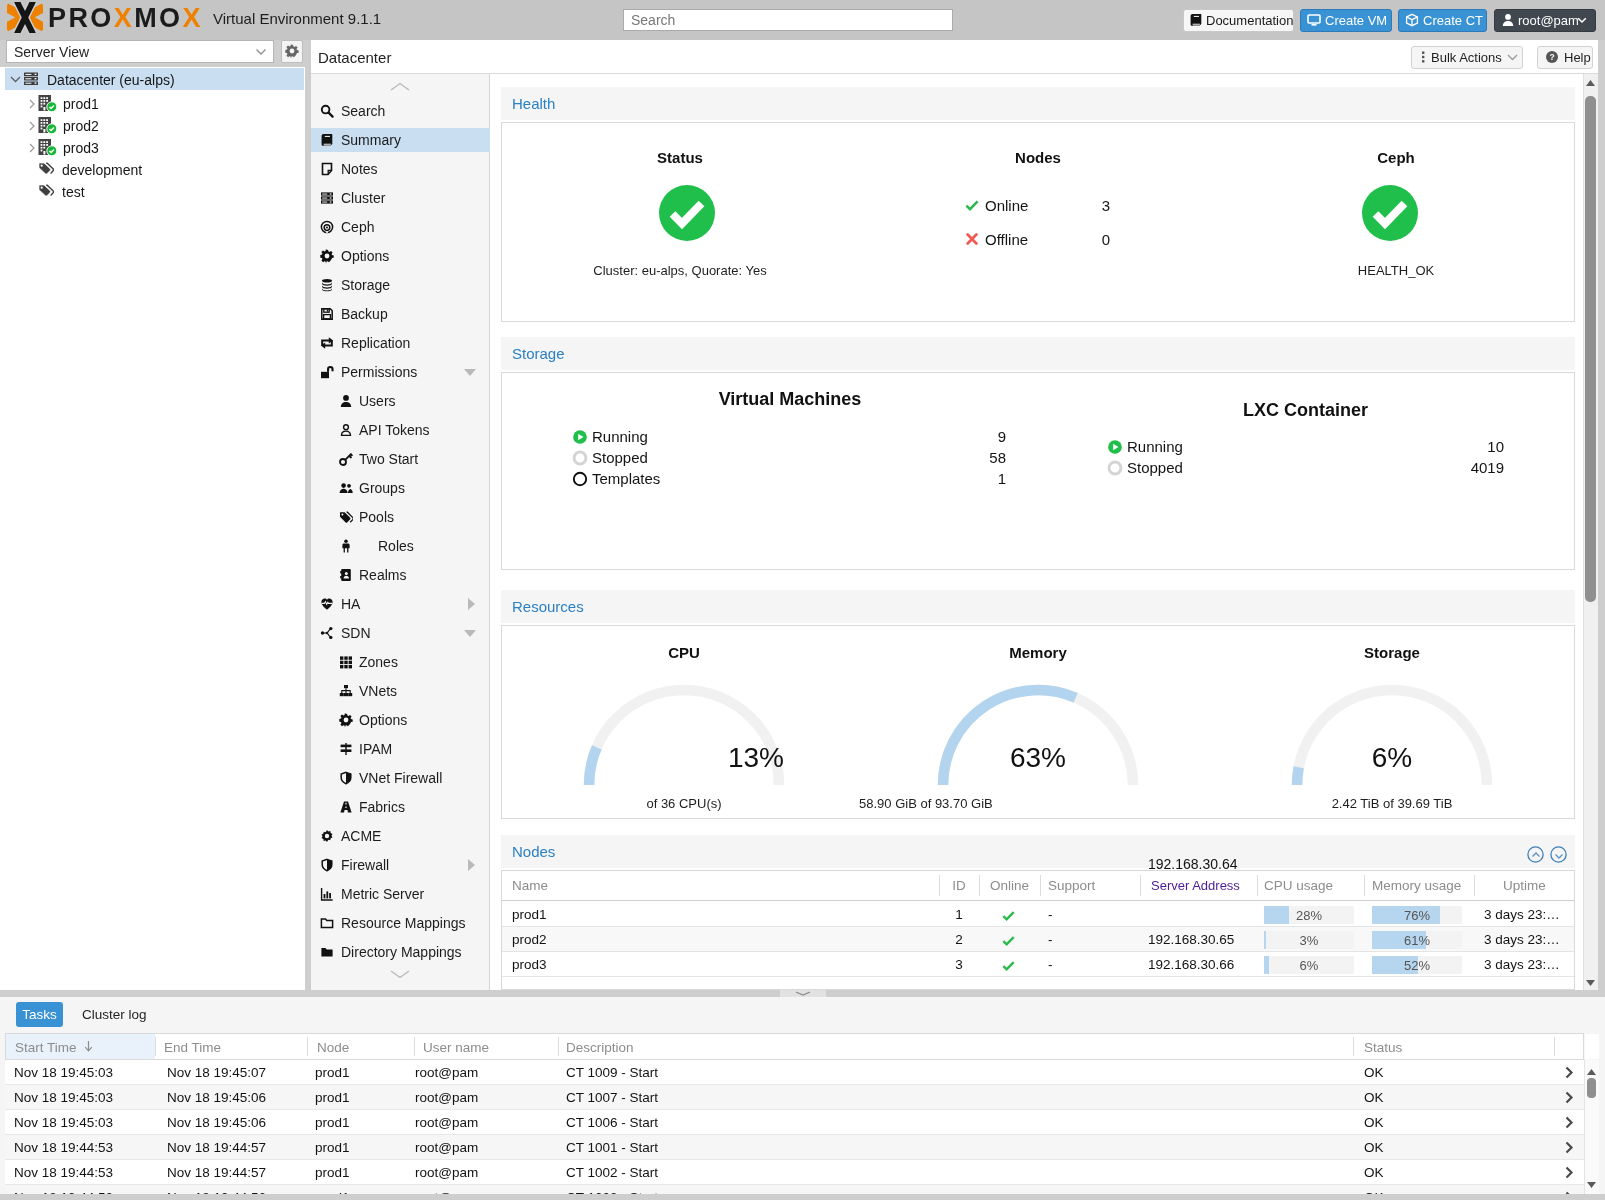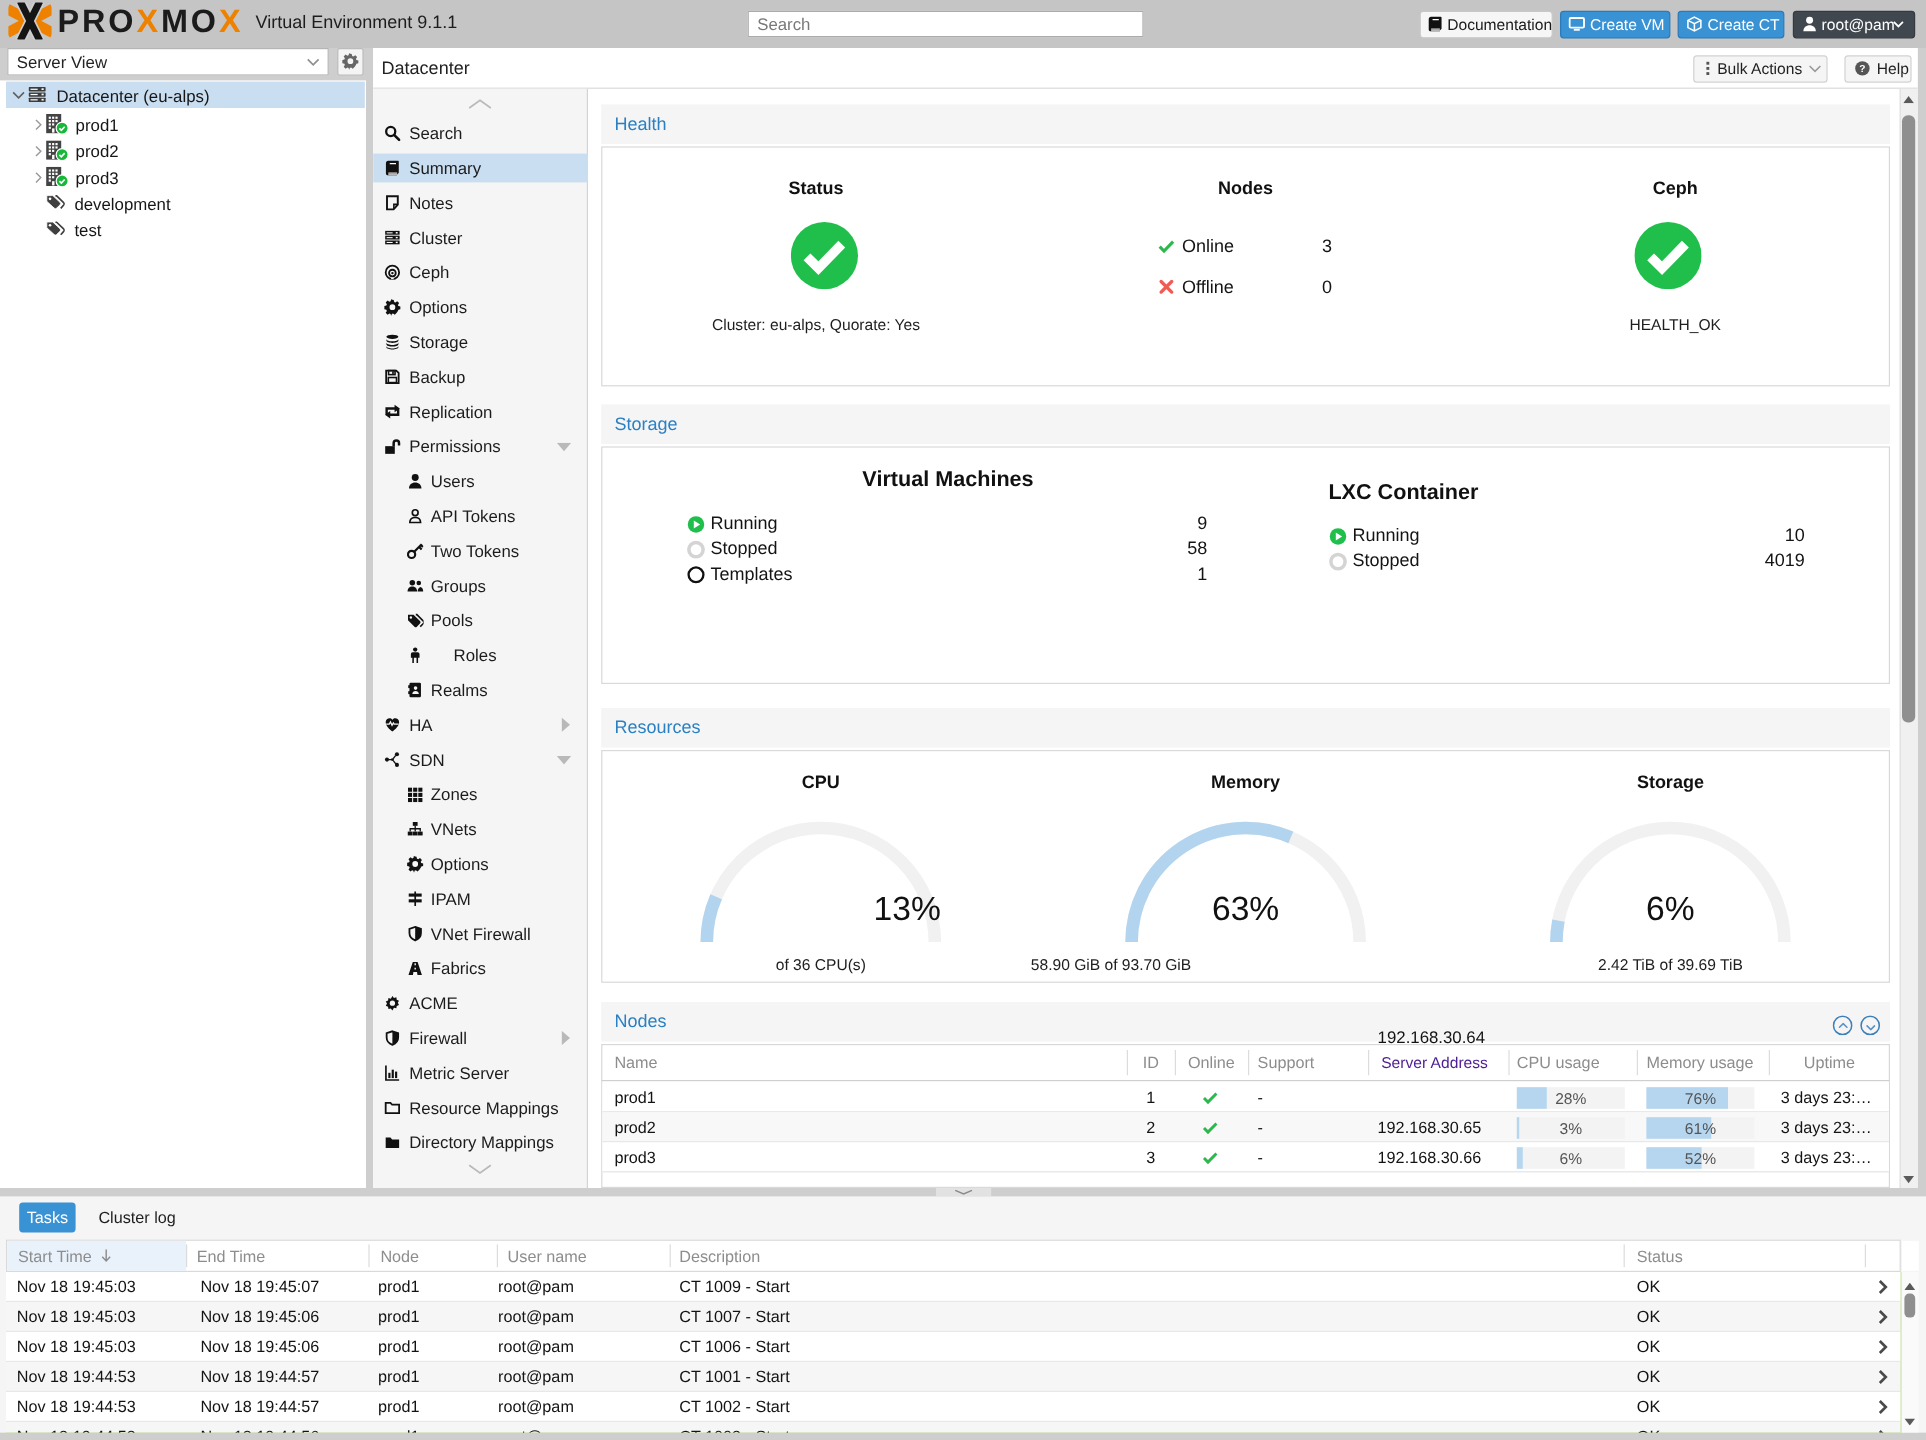--- a/index.html
+++ b/index.html
@@ -260,21 +260,21 @@
 <div style="position:absolute;left:339px;top:423px;width:14px;height:14px"><svg width="14" height="14" viewBox="0 0 14 14">
       <circle cx="7" cy="4.2" r="2.4" fill="none" stroke="#111" stroke-width="1.4"></circle>
       <path fill="none" stroke="#111" stroke-width="1.4" d="M2.5 12.4c0-2.7 2-4.3 4.5-4.3s4.5 1.6 4.5 4.3z"></path>
     </svg></div>
 <div class="tx" style="left:359px;top:422px;font-size:14px;color:#1c1c1c">API Tokens</div>
 <div style="position:absolute;left:339px;top:452px;width:14px;height:14px"><svg width="14" height="14" viewBox="0 0 14 14">
       <circle cx="4" cy="10" r="3" fill="none" stroke="#111" stroke-width="1.8"></circle>
       <path stroke="#111" stroke-width="1.8" fill="none" d="M6.2 7.8L12.4 1.6"></path>
       <path stroke="#111" stroke-width="1.8" fill="none" d="M10.2 3.8l2.2 2.2M11.8 2.2l1.6 1.6"></path>
     </svg></div>
-<div class="tx" style="left:359px;top:451px;font-size:14px;color:#1c1c1c">Two Tokens</div>
+<div class="tx" style="left:359px;top:451px;font-size:14px;color:#1c1c1c">Two Start</div>
 <div style="position:absolute;left:339px;top:481px;width:14px;height:14px"><svg width="14" height="14" viewBox="0 0 14 14">
       <circle cx="4.6" cy="4.6" r="2.3" fill="#111"></circle>
       <circle cx="10" cy="4.8" r="1.9" fill="#111"></circle>
       <path fill="#111" d="M.6 12c0-2.6 1.8-4.2 4-4.2s4 1.6 4 4.2z"></path>
       <path fill="#111" d="M9 12c0-1.9.9-3.3 2.3-3.9 1.4.2 2.4 1.7 2.4 3.9z"></path>
     </svg></div>
 <div class="tx" style="left:359px;top:480px;font-size:14px;color:#1c1c1c">Groups</div>
 <div style="position:absolute;left:339px;top:510px;width:14px;height:14px"><svg width="14" height="14" viewBox="0 0 14 14">
       <path fill="#111" d="M1 2.2h4.6L11 7.6a1.4 1.4 0 010 2L8.4 12.2a1.4 1.4 0 01-2 0L1 6.8z"></path>
       <circle cx="3.4" cy="4.6" r="1" fill="#f5f5f5"></circle>
@@ -421,21 +421,21 @@
 <div class="tx" style="left:1060px;top:197px;width:50px;text-align:right;font-size:15px;color:#141414">3</div>
 <div style="position:absolute;left:965px;top:232px;width:14px;height:14px"><svg width="14" height="14" viewBox="0 0 14 14">
       <path d="M2.6 2.6L11.4 11.4M11.4 2.6L2.6 11.4" stroke="#f15b54" stroke-width="2.8" stroke-linecap="round" fill="none"></path>
     </svg></div>
 <div class="tx" style="left:985px;top:231px;font-size:15px;color:#141414">Offline</div>
 <div class="tx" style="left:1060px;top:231px;width:50px;text-align:right;font-size:15px;color:#141414">0</div>
 <div class="ab" style="left:501px;top:337px;width:1074px;height:33px;background:#f5f5f5"></div>
 <div class="tx" style="left:512px;top:345px;font-size:15px;color:#2b80c4">Storage</div>
 <div class="ab" style="left:501px;top:372px;width:1074px;height:198px;background:#fff;border:1px solid #d9d9d9"></div>
 <div class="tx" style="left:572px;top:389px;width:436px;text-align:center;font-size:18px;font-weight:bold;color:#111">Virtual Machines</div>
-<div class="tx" style="left:1107px;top:400px;width:397px;text-align:left;font-size:18px;font-weight:bold;color:#111">LXC Container</div>
+<div class="tx" style="left:1107px;top:400px;width:397px;text-align:center;font-size:18px;font-weight:bold;color:#111">LXC Container</div>
 <div style="position:absolute;left:572px;top:429px;width:16px;height:16px"><svg width="16" height="16" viewBox="0 0 14 14">
       <circle cx="7" cy="7" r="6" fill="#20bf4b"></circle>
       <path d="M5.4 4.1l4.6 2.9-4.6 2.9z" fill="#fff"></path>
     </svg></div>
 <div class="tx" style="left:592px;top:428px;font-size:15px;color:#141414">Running</div>
 <div class="tx" style="left:906px;top:428px;width:100px;text-align:right;font-size:15px;color:#141414">9</div>
 <div style="position:absolute;left:572px;top:450px;width:16px;height:16px"><svg width="16" height="16" viewBox="0 0 14 14">
       <circle cx="7" cy="7" r="5.2" fill="none" stroke="#d4d4d4" stroke-width="2.6"></circle>
     </svg></div>
 <div class="tx" style="left:592px;top:449px;font-size:15px;color:#141414">Stopped</div>

